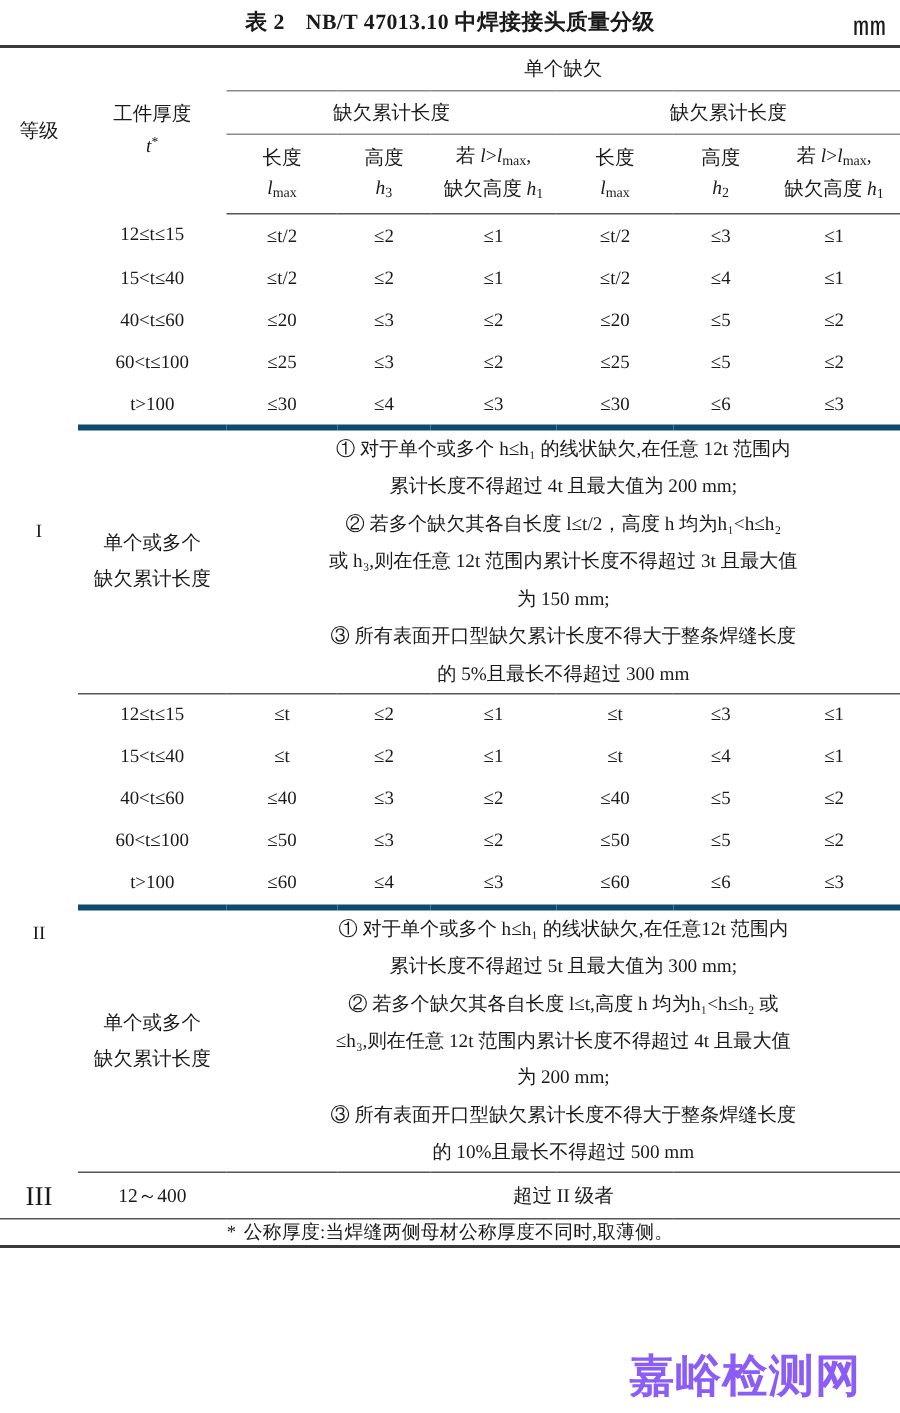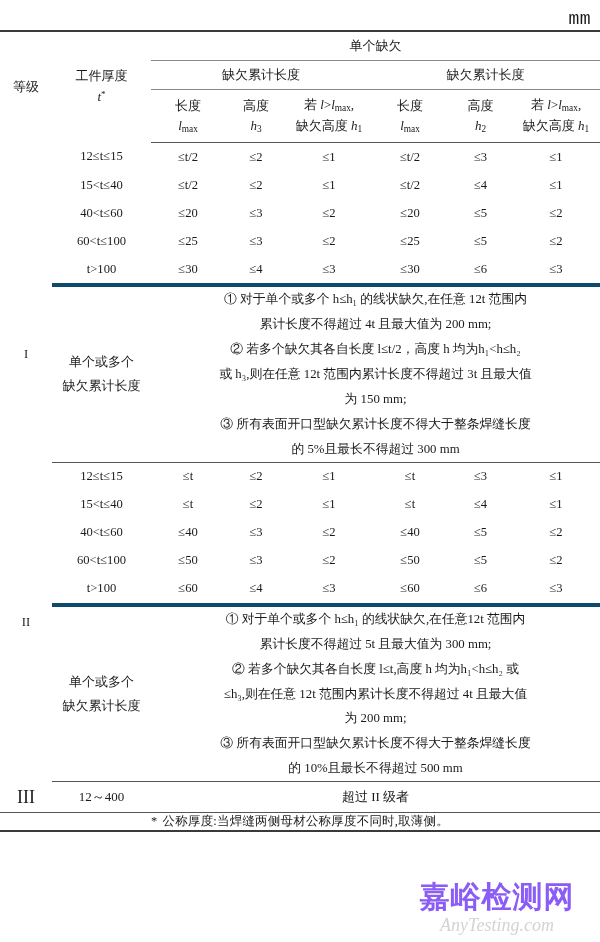--- a/index.html
+++ b/index.html
@@ -166,26 +166,28 @@
   .ital { font-style: italic; }
   .sub { font-size: 0.72em; vertical-align: -0.22em; text-align: right; }
   .sup { font-size: 0.7em; vertical-align: 0.45em; }
   .nowrap { white-space: nowrap; }
 </style>
 </head>
 <body>
 
 <div id="watermark">
   <div class="wm-cn">嘉峪检测网</div>
-  <div class="wm-en">AnyTesting.com</div>
 </div>
 
 <div id="page">
 
   <div class="caption-row">
+    <div class="caption">
+      <span>表 2</span><span class="cap-sep"></span><span>NB/T 47013.10 中焊接接头质量分级</span>
+    </div>
     <div class="unit">mm</div>
   </div>
 
   <div class="rule-thick"></div>
 
   <table class="tbl">
     <colgroup>
       <col class="c-grade">
         <col class="c-thick">
       <col class="c-s1">

